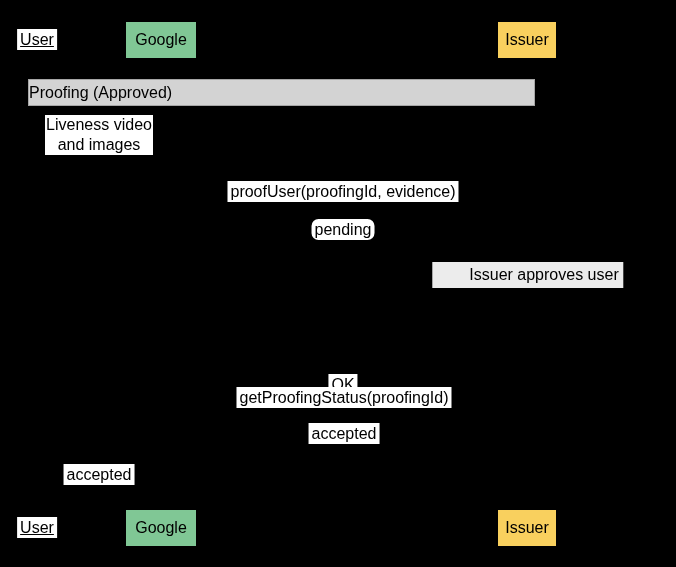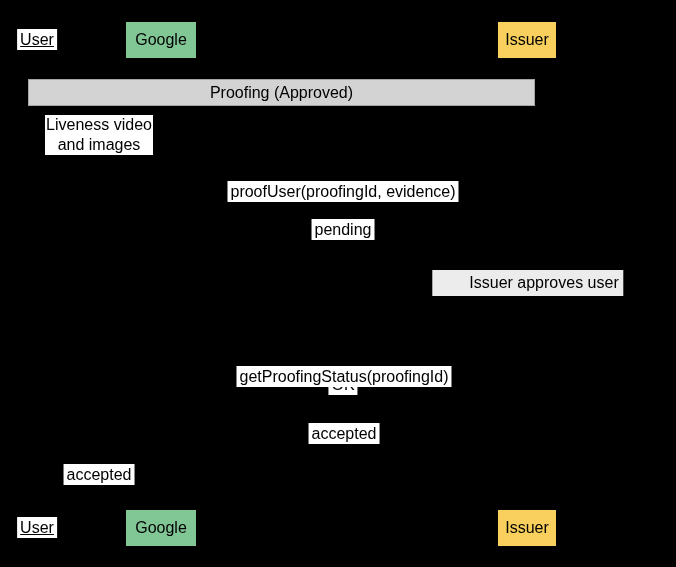--- a/index.html
+++ b/index.html
@@ -50,21 +50,21 @@
     position: absolute;
     left: 28px;
     top: 79px;
     width: 507px;
     height: 27px;
     box-sizing: border-box;
     background: var(--phase-fill, #d3d3d3);
     border: 1px solid var(--phase-stroke, #a6a6a6);
     display: flex;
     align-items: center;
-    justify-content: center;
+    justify-content: flex-start;
   }
   
   .msg {
     position: absolute;
     transform: translateX(-50%);
     background: var(--label-bg, #ffffff);
     line-height: 21px;
     padding: 0 3px;
     white-space: nowrap;
     text-align: center;
@@ -100,28 +100,28 @@
   </div>
 
   <div class="phase-bar">
     <span>Proofing (Approved)</span>
   </div>
 
   <div class="msg" style="left:343px; top:181px;">proofUser(proofingId, evidence)</div>
 
   <div class="msg multiline" style="left:99px; top:115px;">Liveness video and images</div>
 
-  <div class="msg" style="left:343px; top:219px;">pending</div>
+  <div class="msg" style="left:343px; top:219px;border-radius:7px;">pending</div>
 
-  <div class="note" style="left:528px; top:270px;padding-left:37px;">Issuer approves user</div>
+  <div class="note" style="left:528px; top:262px;padding-left:37px;">Issuer approves user</div>
 
 
   <div class="msg" style="left:343px; top:342px;margin-top:32px;">OK</div>
 
-  <div class="msg" style="left:344px; top:366px;">getProofingStatus(proofingId)</div>
+  <div class="msg" style="left:344px; top:387px;">getProofingStatus(proofingId)</div>
 
   <div class="msg" style="left:344px; top:423px;">accepted</div>
 
   <div class="msg" style="left:99px; top:464px;">accepted</div>
 
   <div class="participant-plain" style="left:37px; top:517px;">User</div>
   <div class="participant-box google" style="left:161px; top:510px;">
     <span>Google</span>
   </div>
   <div class="participant-box issuer" style="left:527px; top:510px;">

